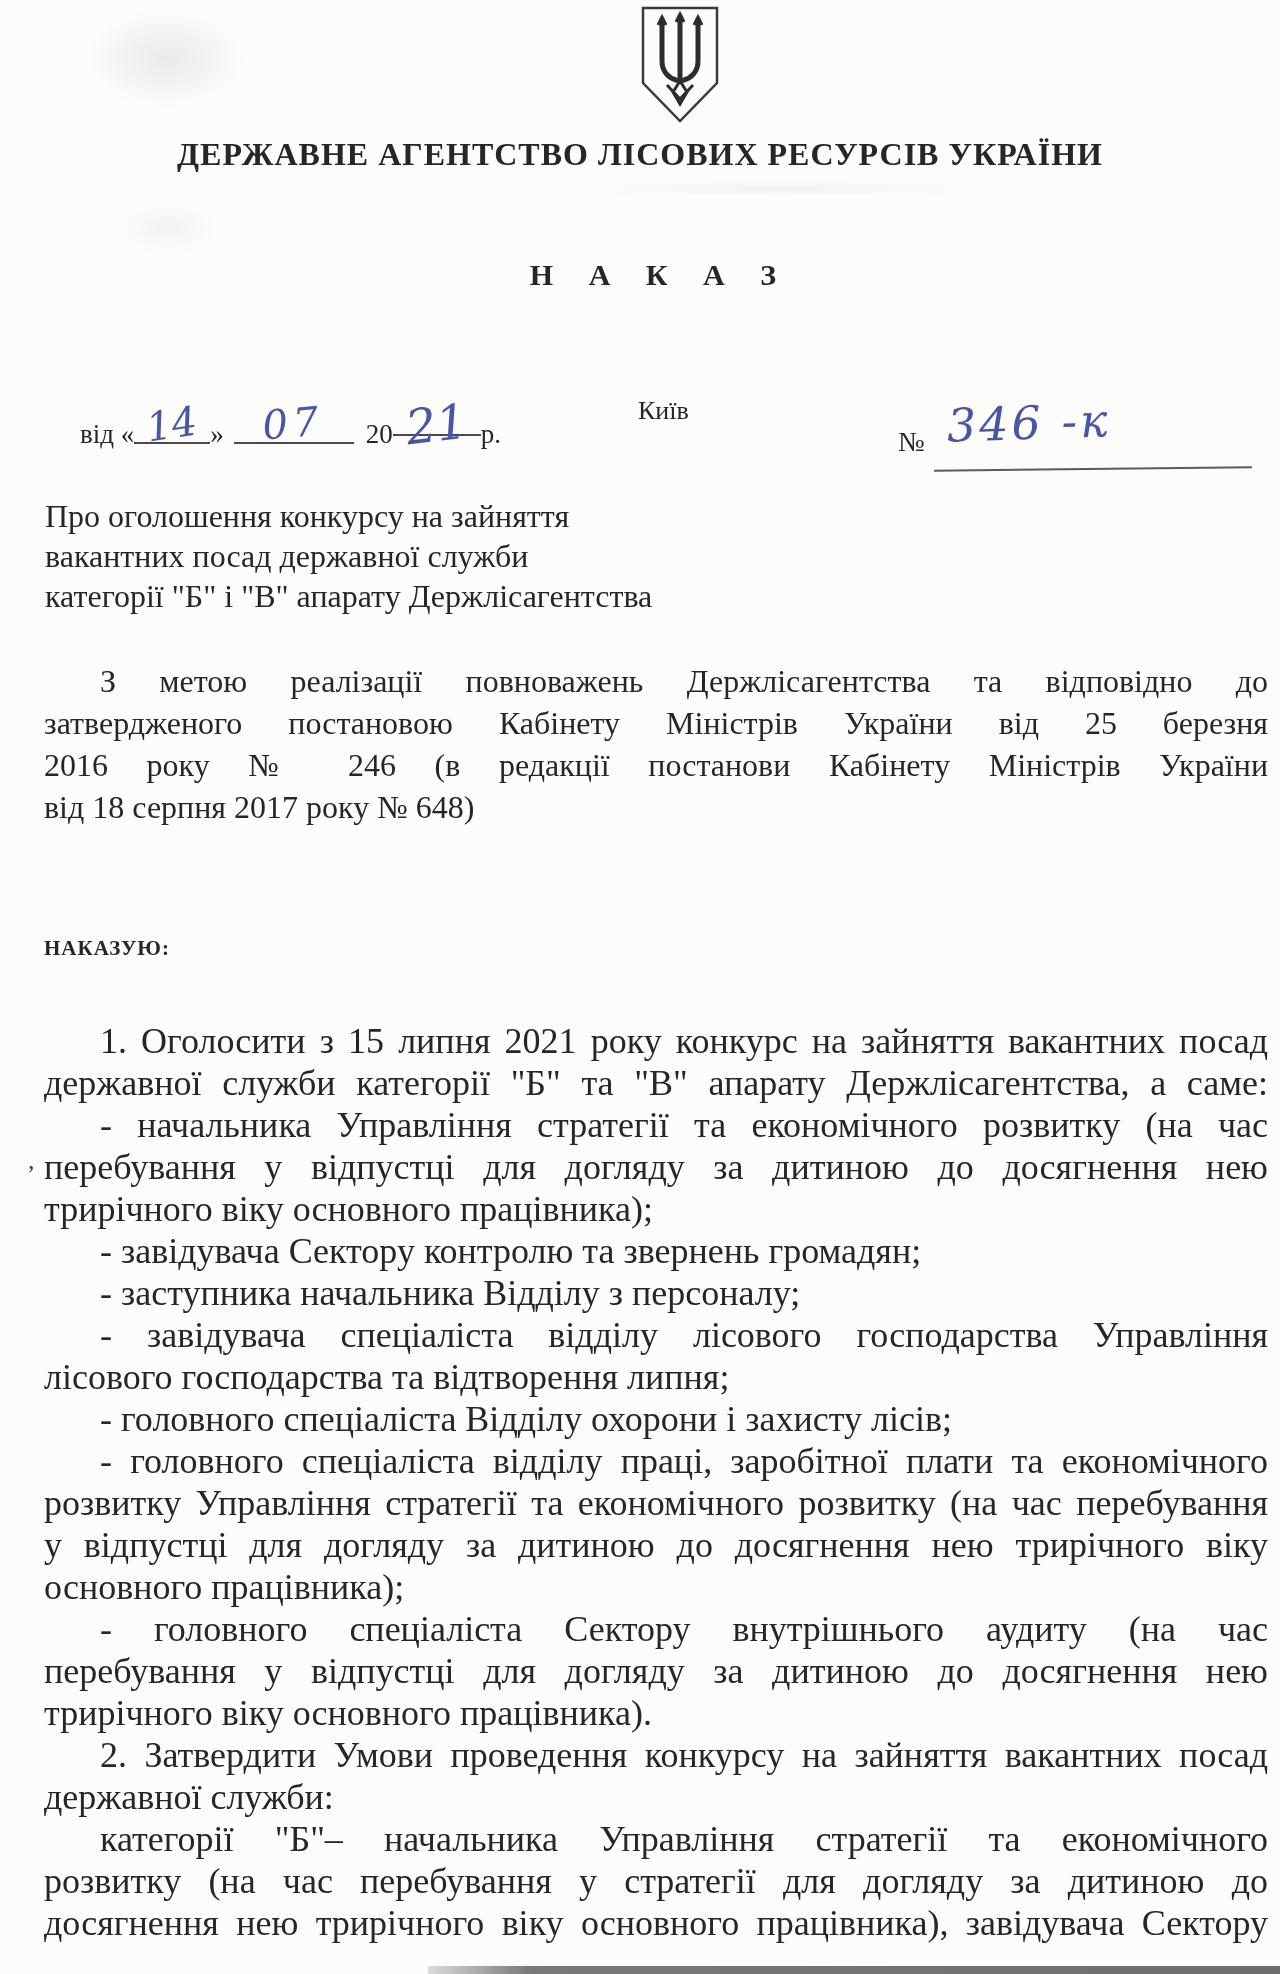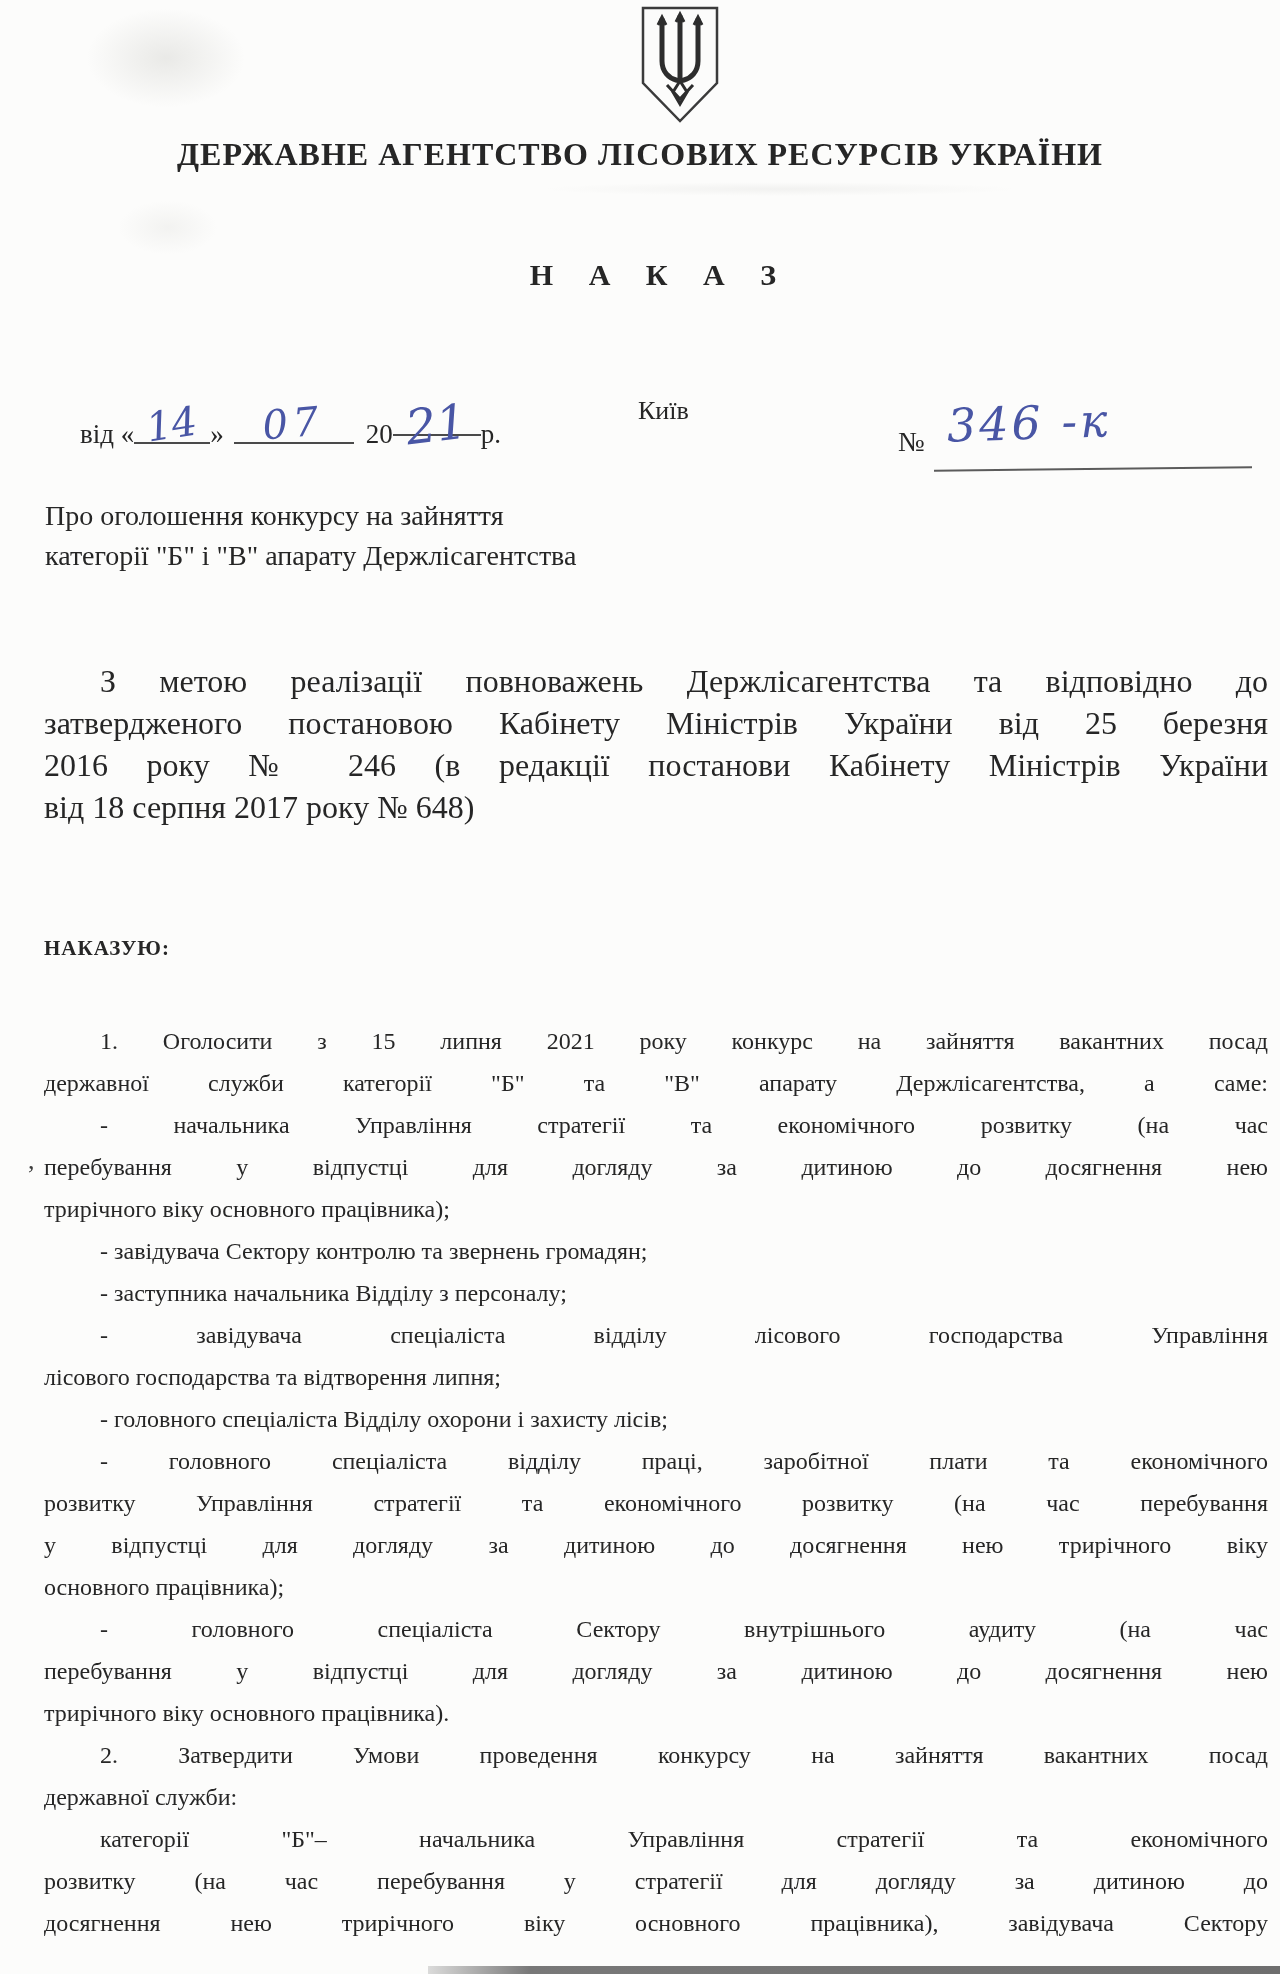--- a/index.html
+++ b/index.html
@@ -40,24 +40,24 @@
   .numgroup { position:absolute; left:898px; top:408px; font-size:28px; white-space:nowrap; }
   .hw-number {
     display:inline-block; font-size:46px; letter-spacing:3px; margin-left:22px;
     position:relative; top:-12px; transform:rotate(-2deg);
   }
   .numline {
     position:absolute; left:36px; top:60px; width:318px; height:2px;
     background:#5b5b5b; transform:rotate(-0.6deg);
   }
   
-  .subject { position:absolute; left:45px; top:496px; font-size:28px; line-height:40px; }
+  .subject { position:absolute; left:45px; top:496px; font-size:32px; line-height:40px; }
   .intro   { position:absolute; left:44px; top:660px; width:1224px; font-size:32px; line-height:42px; }
   .orderword { position:absolute; left:44px; top:936px; font-size:21px; font-weight:700; letter-spacing:1px; }
-  .bodytext{ position:absolute; left:44px; top:1020px; width:1224px; font-size:24px; line-height:42px; }
+  .bodytext{ position:absolute; left:44px; top:1020px; width:1224px; font-size:36px; line-height:42px; }
   .j { text-align:justify; text-align-last:justify; }
   .l { text-align:left; text-align-last:left; }
   .ind { text-indent:56px; }
   
   .smudge { position:absolute; pointer-events:none; }
   .smudge-a { left:86px; top:8px; width:160px; height:100px;
     background:radial-gradient(ellipse at center, rgba(158,158,150,0.20), rgba(158,158,150,0) 70%); }
   .smudge-b { left:118px; top:200px; width:100px; height:55px;
     background:radial-gradient(ellipse at center, rgba(158,158,150,0.10), rgba(158,158,150,0) 70%); }
   .smudge-c { left:540px; top:182px; width:480px; height:14px;
@@ -102,20 +102,21 @@
 
   <div class="city">Київ</div>
 
   <div class="numgroup">
     <span>№</span><span class="hw hw-number">346 -к</span>
     <div class="numline"></div>
   </div>
 
   <div class="subject">
     <div class="l">Про оголошення конкурсу на зайняття</div>
+    <div class="l">вакантних посад державної служби</div>
     <div class="l">категорії "Б" і "В" апарату Держлісагентства</div>
   </div>
 
   <div class="intro">
     <div class="j ind">З метою реалізації повноважень Держлісагентства та відповідно до</div>
     <div class="j">затвердженого постановою Кабінету Міністрів України від 25 березня</div>
     <div class="j">2016 року № 246 (в редакції постанови Кабінету Міністрів України</div>
     <div class="l">від 18 серпня 2017 року № 648)</div>
   </div>
 

